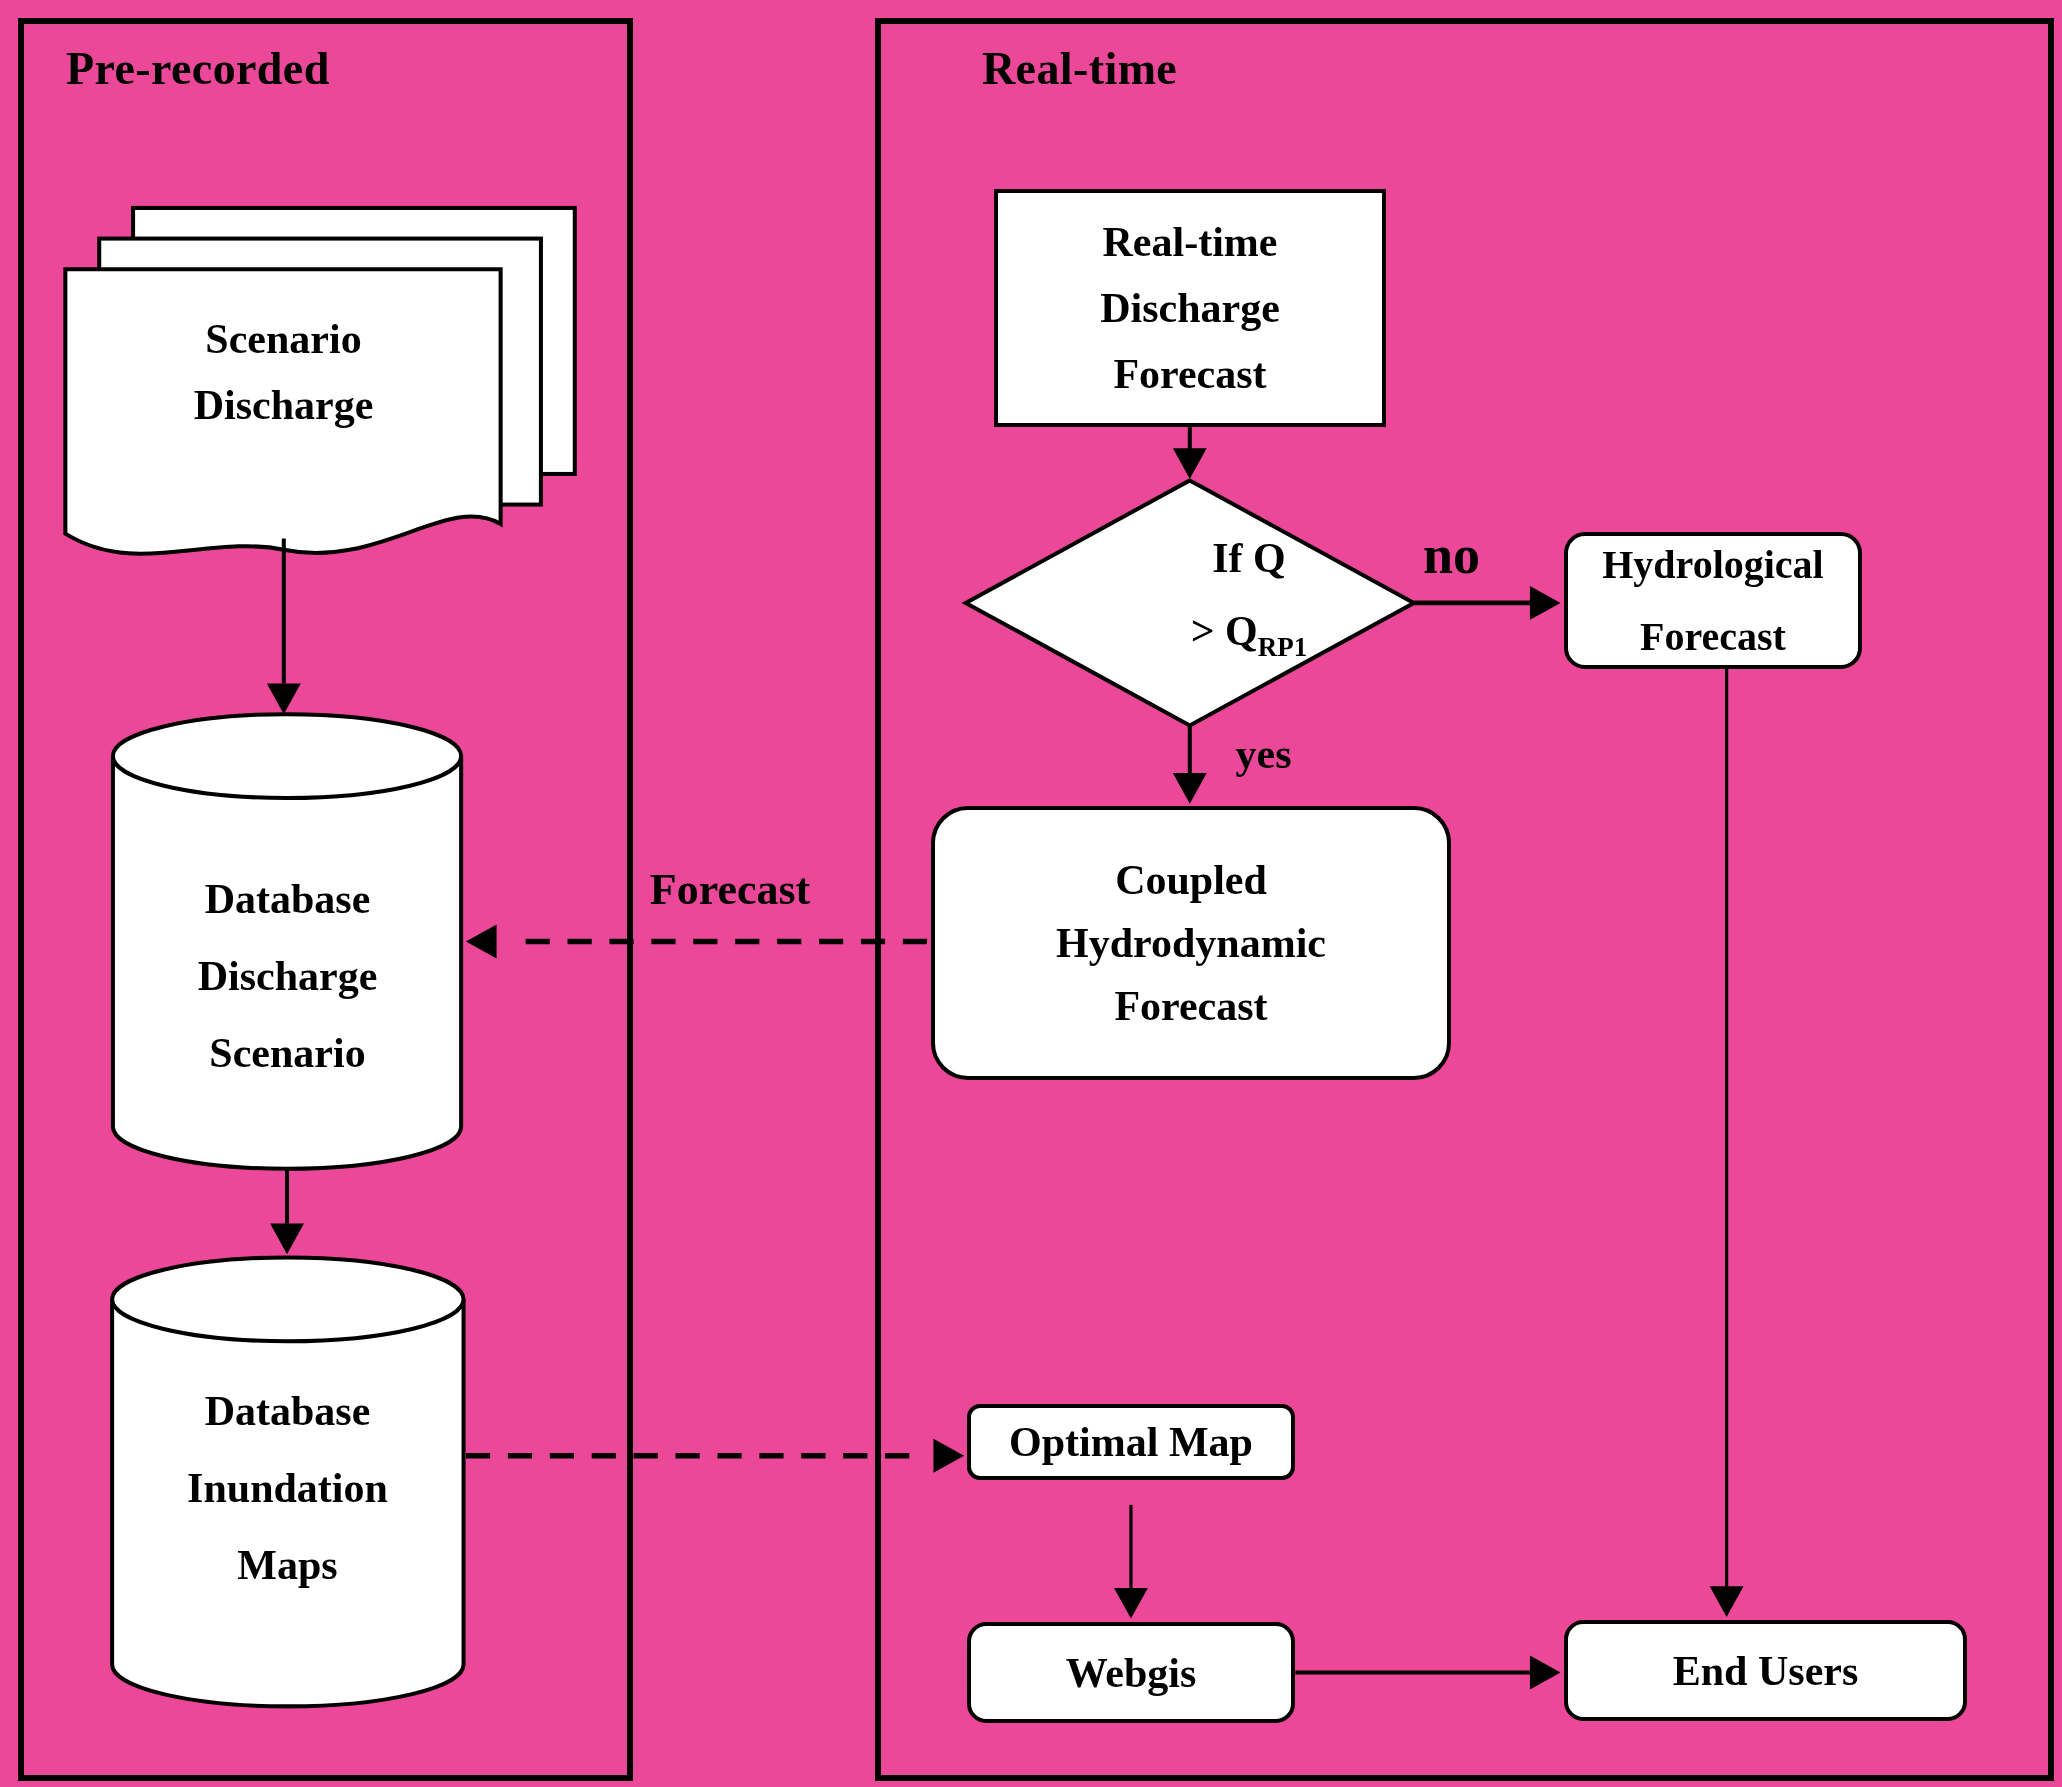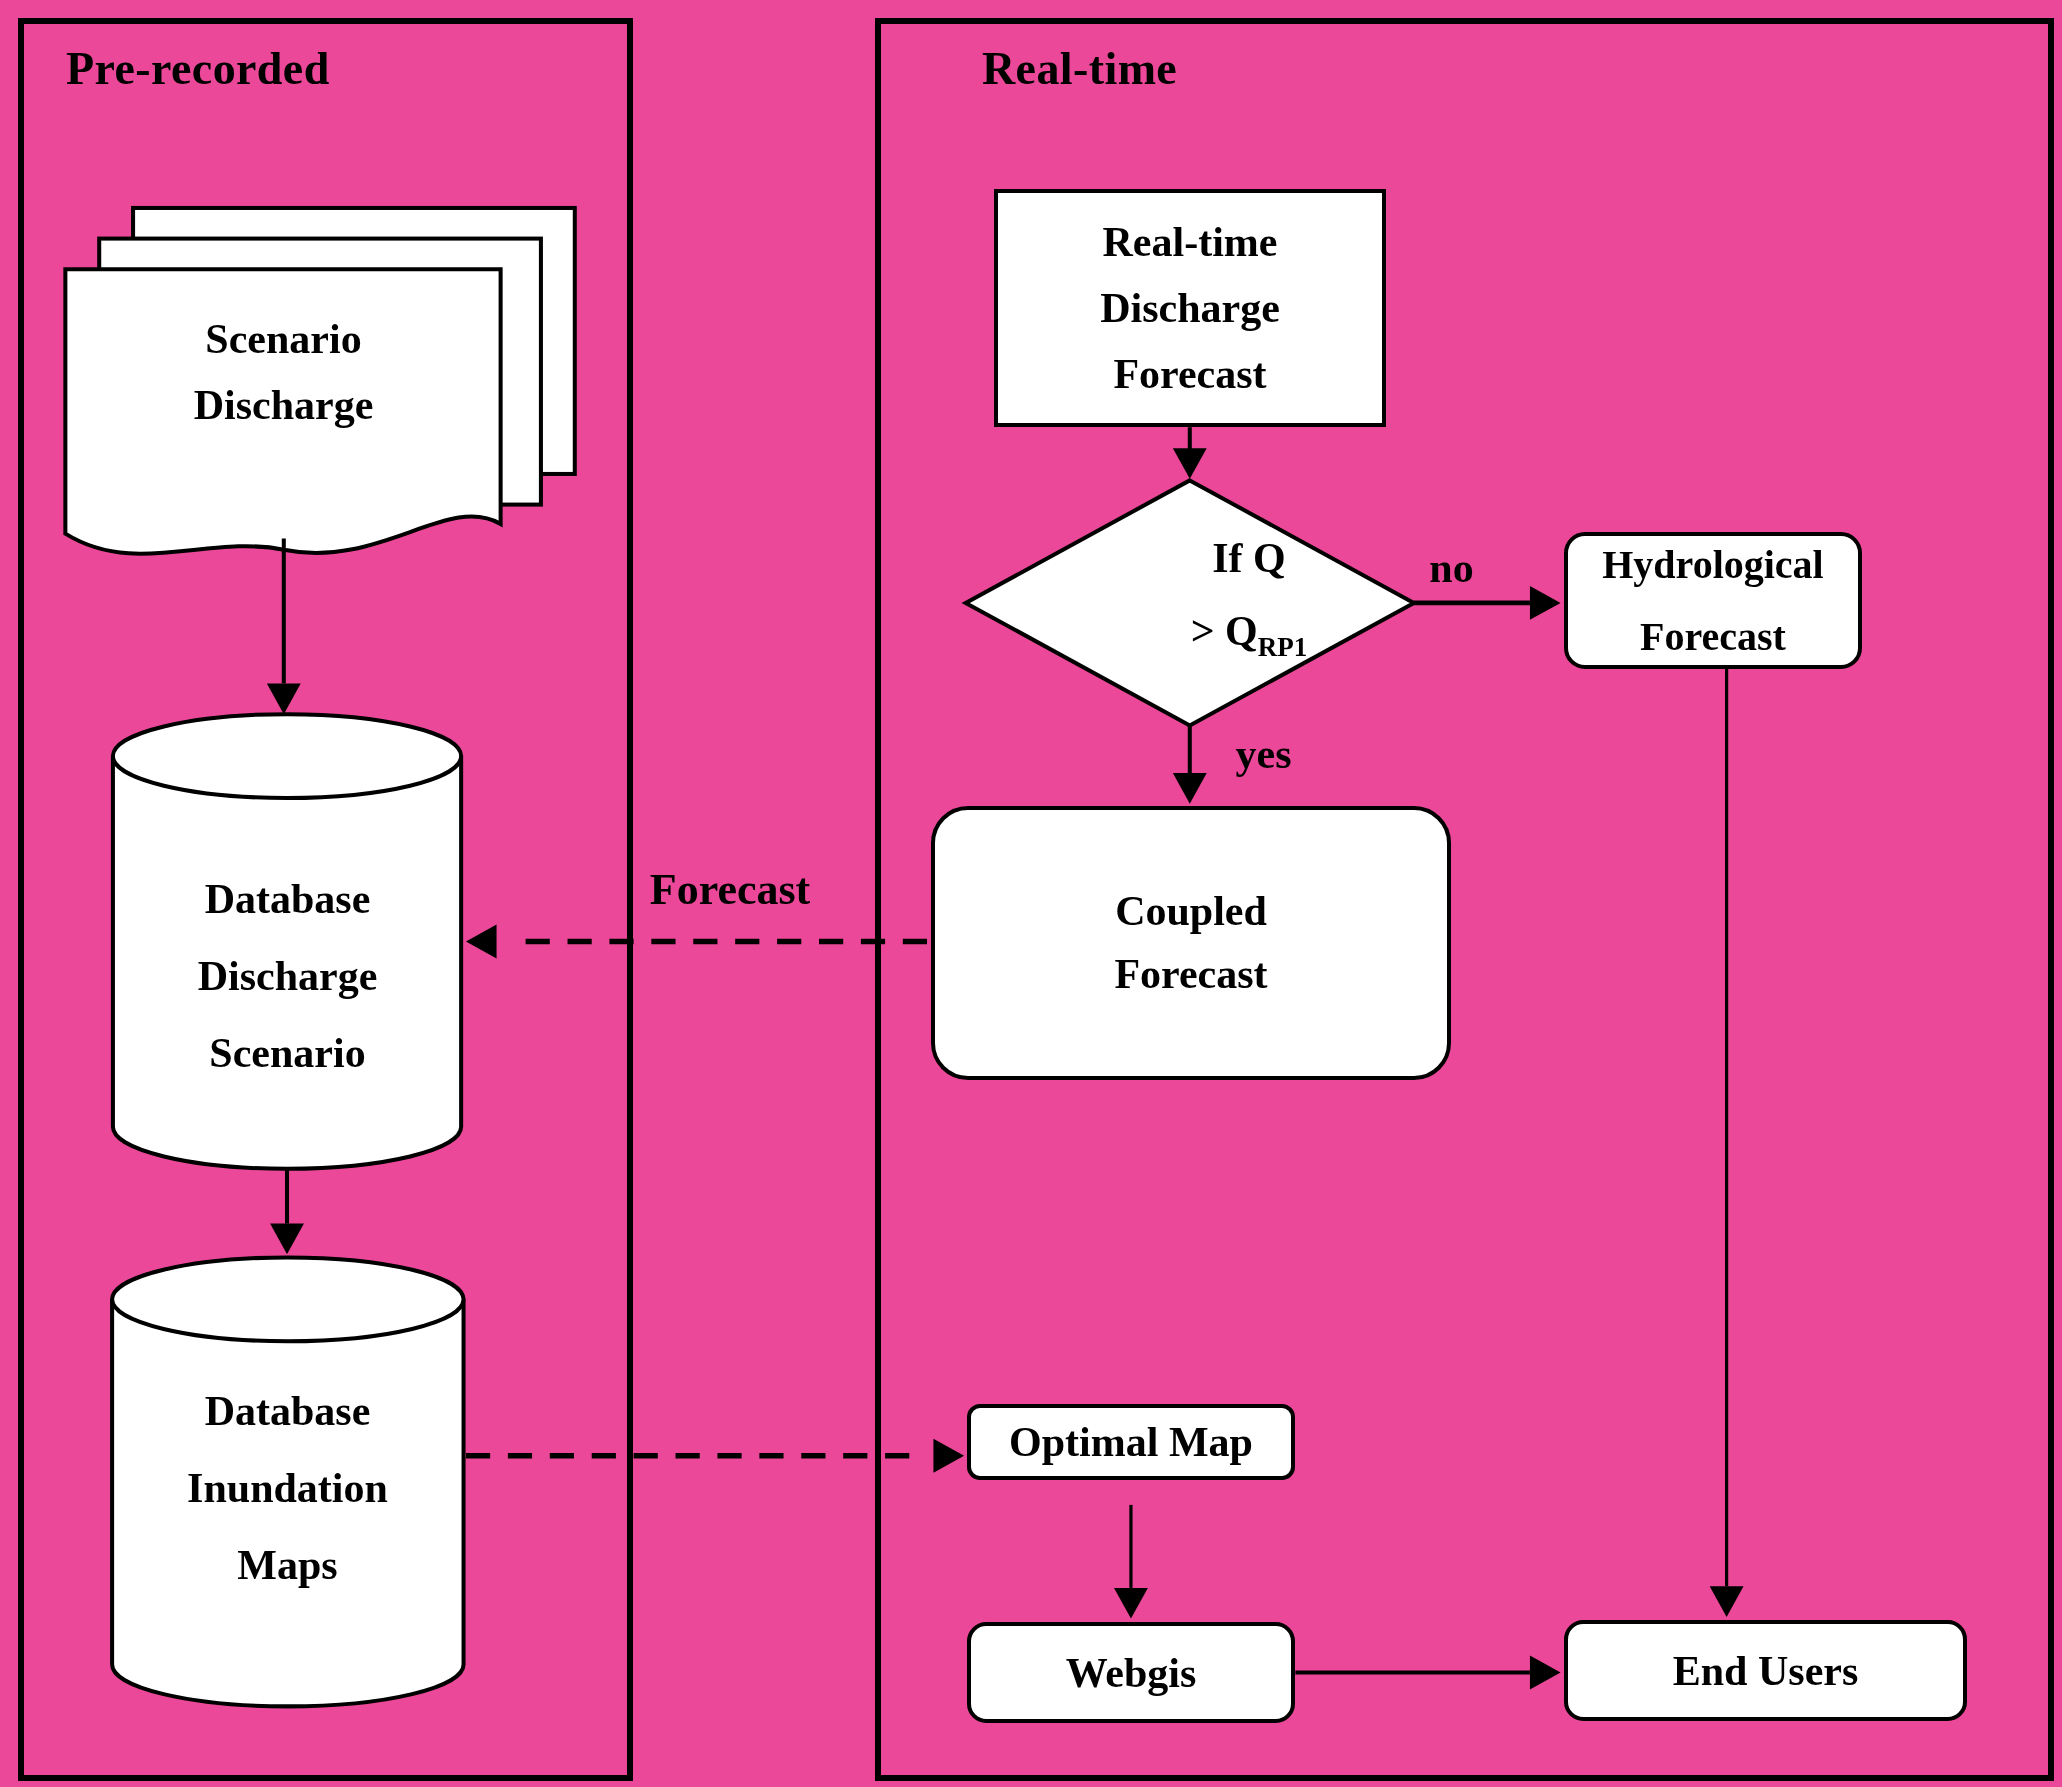--- a/index.html
+++ b/index.html
@@ -163,31 +163,32 @@
     <span class="ln">Real-time</span>
     <span class="ln">Discharge</span>
     <span class="ln">Forecast</span>
   </div>
 
   <div class="shape-label" style="left:1128px; top:518px; width:242px; height:171px; font-size:42px; line-height:73px;">
     <span class="ln">If Q</span>
     <span class="ln"><span>&gt; Q</span><sub class="rp">RP1</sub></span>
   </div>
 
-  <div class="edge-label" style="left:1403px; top:544px; width:97px; font-size:42px;">no</div>
+  <div class="edge-label" style="left:1403px; top:524px; width:97px; font-size:54px;">no</div>
   <div class="edge-label" style="left:1211px; top:730px; width:105px; font-size:42px;">yes</div>
   <div class="edge-label" style="left:609px; top:864px; width:242px; font-size:44px;">Forecast</div>
 
   <div class="node" style="left:1564px; top:532px; width:298px; height:137px; border-radius:21px; font-size:40px; line-height:60px;gap:12px;">
     <span class="ln">Hydrological</span>
     <span class="ln">Forecast</span>
   </div>
 
   <div class="node" style="left:931px; top:806px; width:520px; height:274px; border-radius:37px; font-size:42px; line-height:63px;">
     <span class="ln">Coupled</span>
+    <span class="ln">Hydrodynamic</span>
     <span class="ln">Forecast</span>
   </div>
 
   <div class="node" style="left:967px; top:1404px; width:328px; height:76px; border-radius:13px; font-size:42px;">
     <span class="ln">Optimal Map</span>
   </div>
 
   <div class="node" style="left:967px; top:1622px; width:328px; height:101px; border-radius:19.3px; font-size:42px;">
     <span class="ln">Webgis</span>
   </div>

